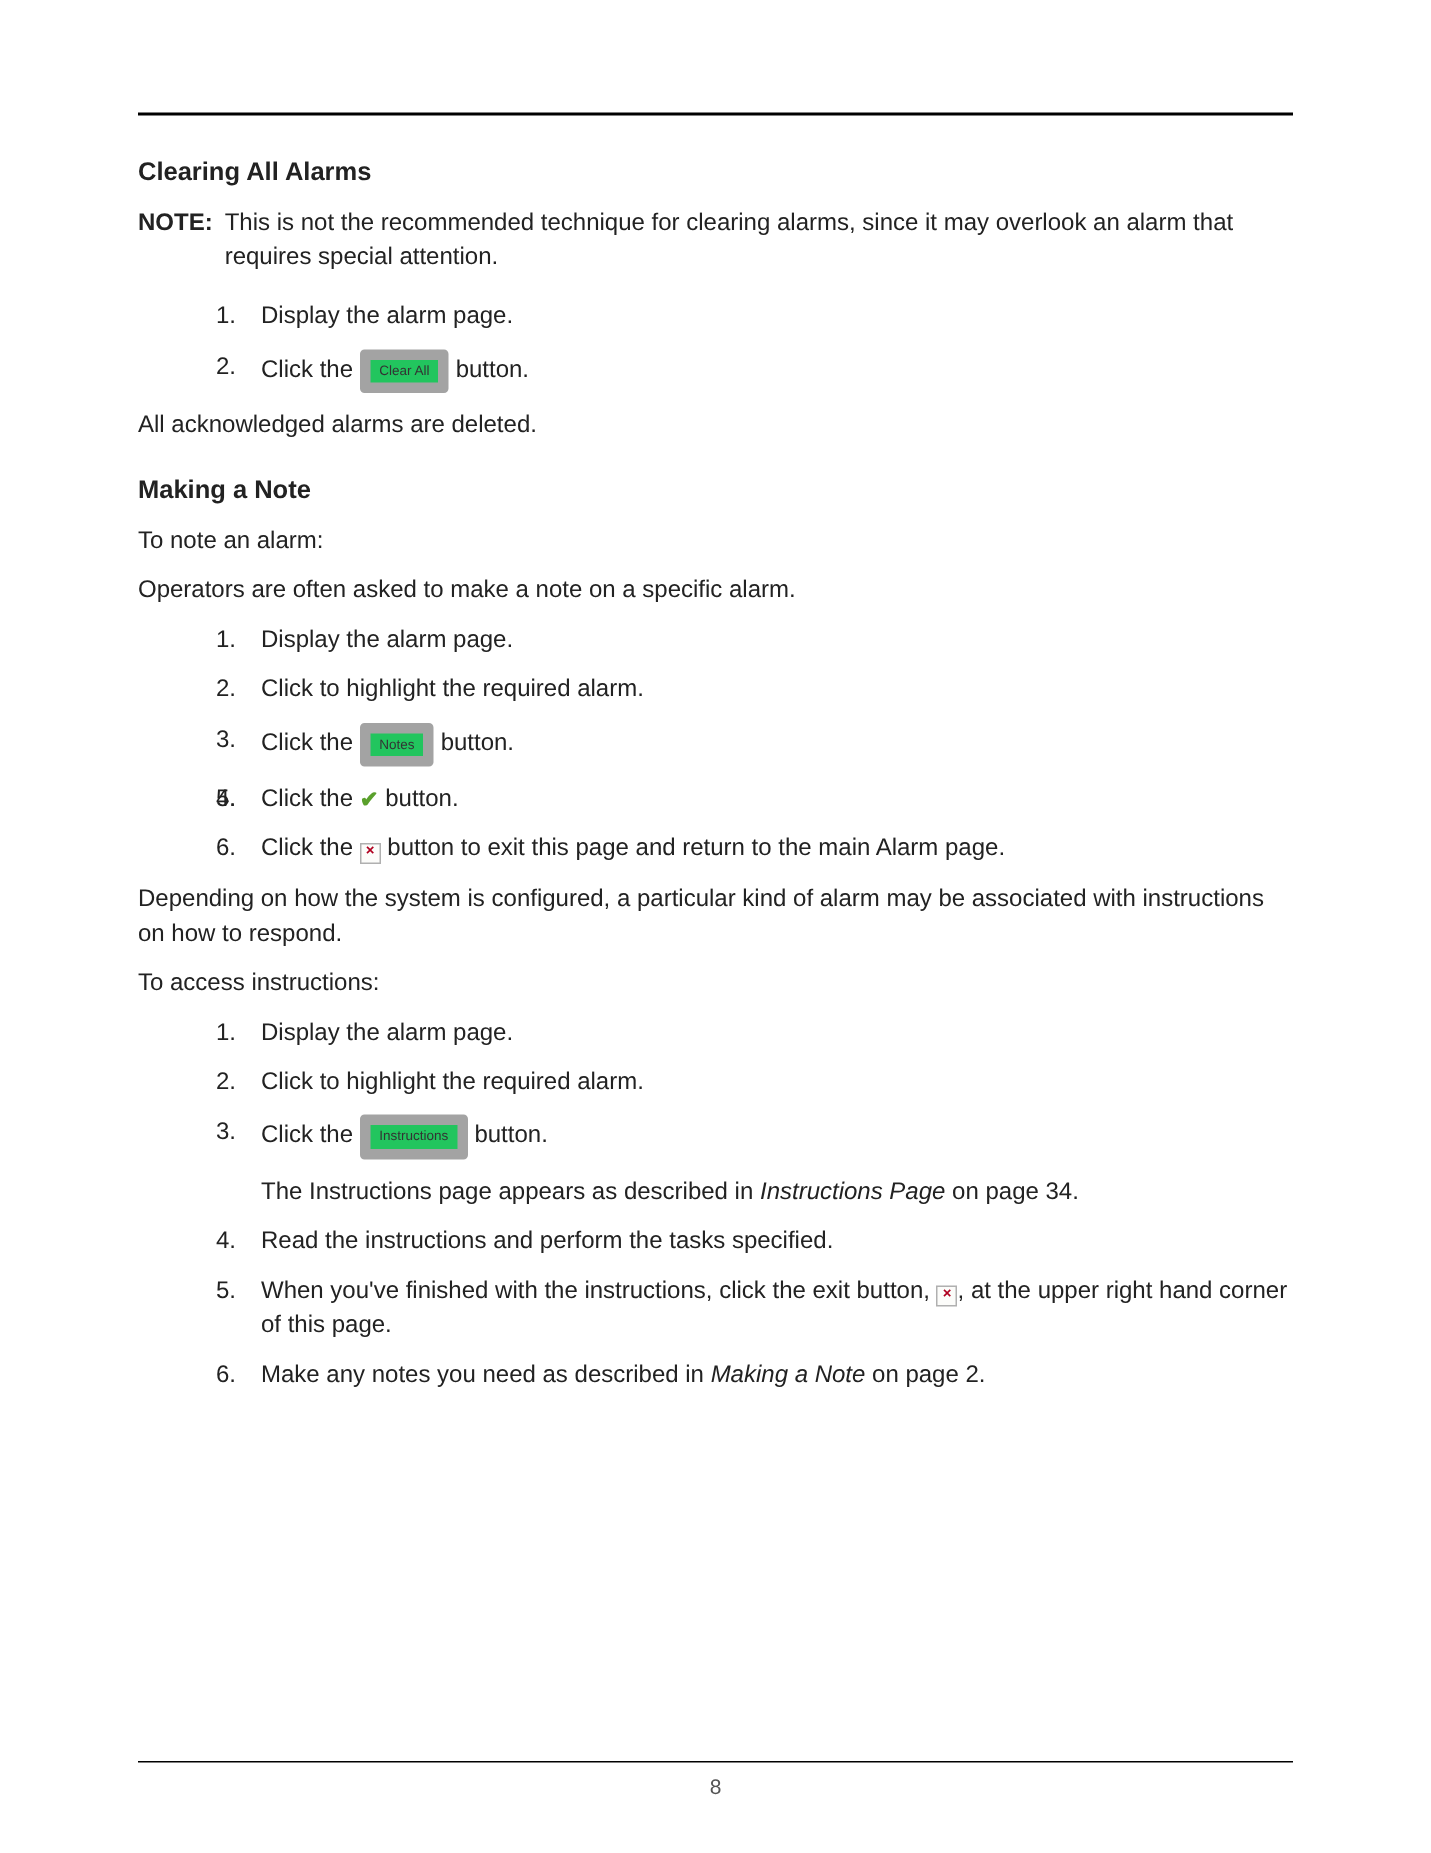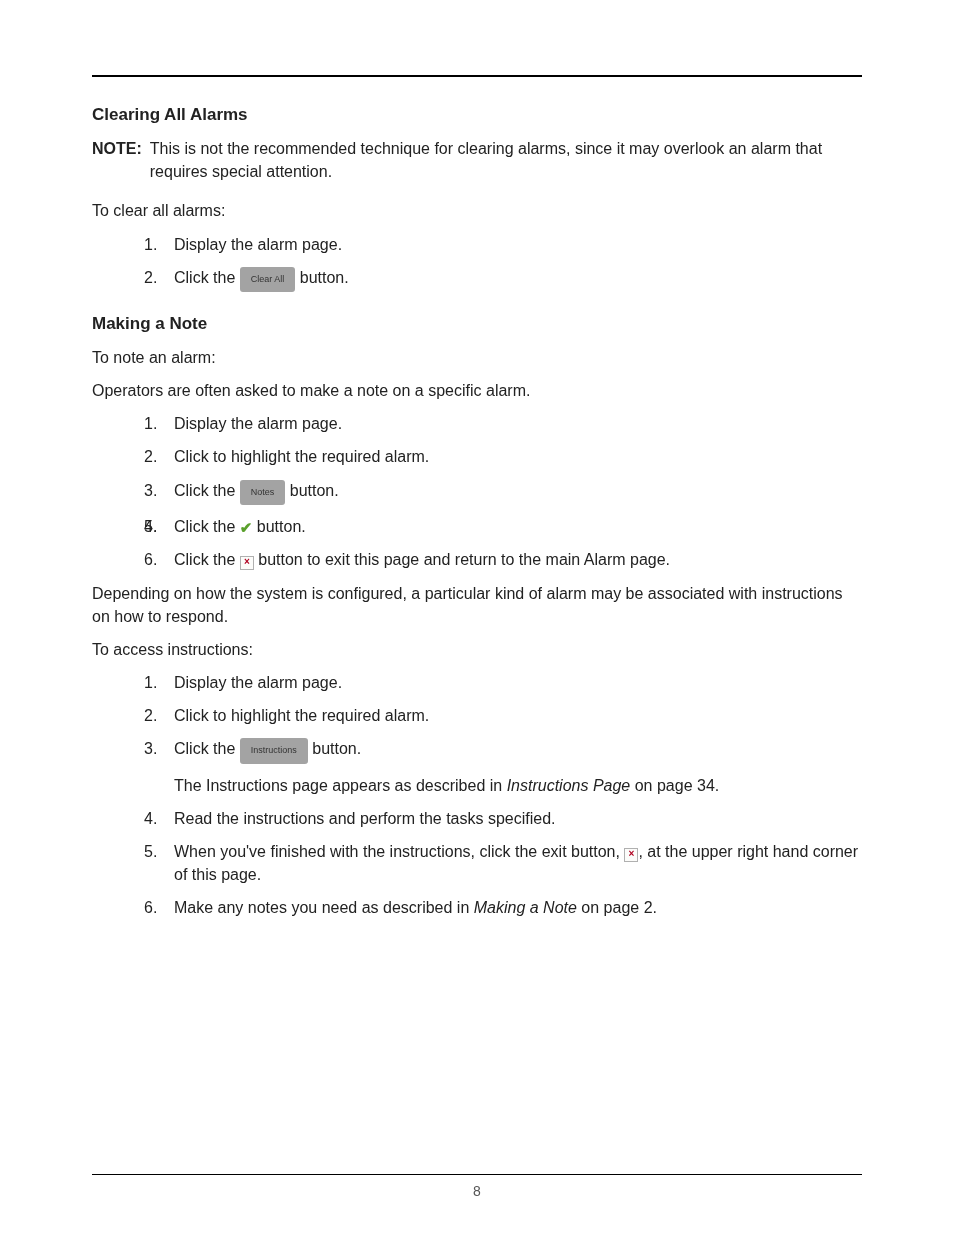--- a/index.html
+++ b/index.html
@@ -75,23 +75,23 @@
     left: 52px;
   }
   .sub-line {
     font-size: 16px;
     line-height: 1.45;
     margin: 10px 0 10px 82px;
   }
   .italic { font-style: italic; }
   .inline-btn {
     display: inline-block;
-    border: 5px solid #a3a3a3;
+    border: 7px solid #a3a3a3;
     border-radius: 3px;
-    background: #a3a3a3;
+    background: #22c55e;
     font-size: 9px;
     padding: 1px 6px;
     vertical-align: 1px;
     color: #333;
   }
   .inline-icon-btn {
     display: inline-block;
     border: 1px solid #b0b0b0;
     background: #fcfcfa;
     font-size: 10px;
@@ -117,31 +117,31 @@
 <body>
 
 <div class="page">
   <div class="top-rule"></div>
 
   <h3>Clearing All Alarms</h3>
   <div class="note-block">
     <div class="note-label">NOTE:</div>
     <div>This is not the recommended technique for clearing alarms, since it may overlook an alarm that requires special attention.</div>
   </div>
-  <p>To clear all alarms:</p>
   <ol class="steps">
     <li>
       <span class="num">1.</span>
       <span>Display the alarm page.</span>
     </li>
     <li>
       <span class="num">2.</span>
       <span>Click the </span><span class="inline-btn">Clear All</span><span> button.</span>
     </li>
   </ol>
+  <p>All acknowledged alarms are deleted.</p>
 
   <h3>Making a Note</h3>
   <p>To note an alarm:</p>
   <p>Operators are often asked to make a note on a specific alarm.</p>
   <ol class="steps">
     <li>
       <span class="num">1.</span>
       <span>Display the alarm page.</span>
     </li>
     <li>

